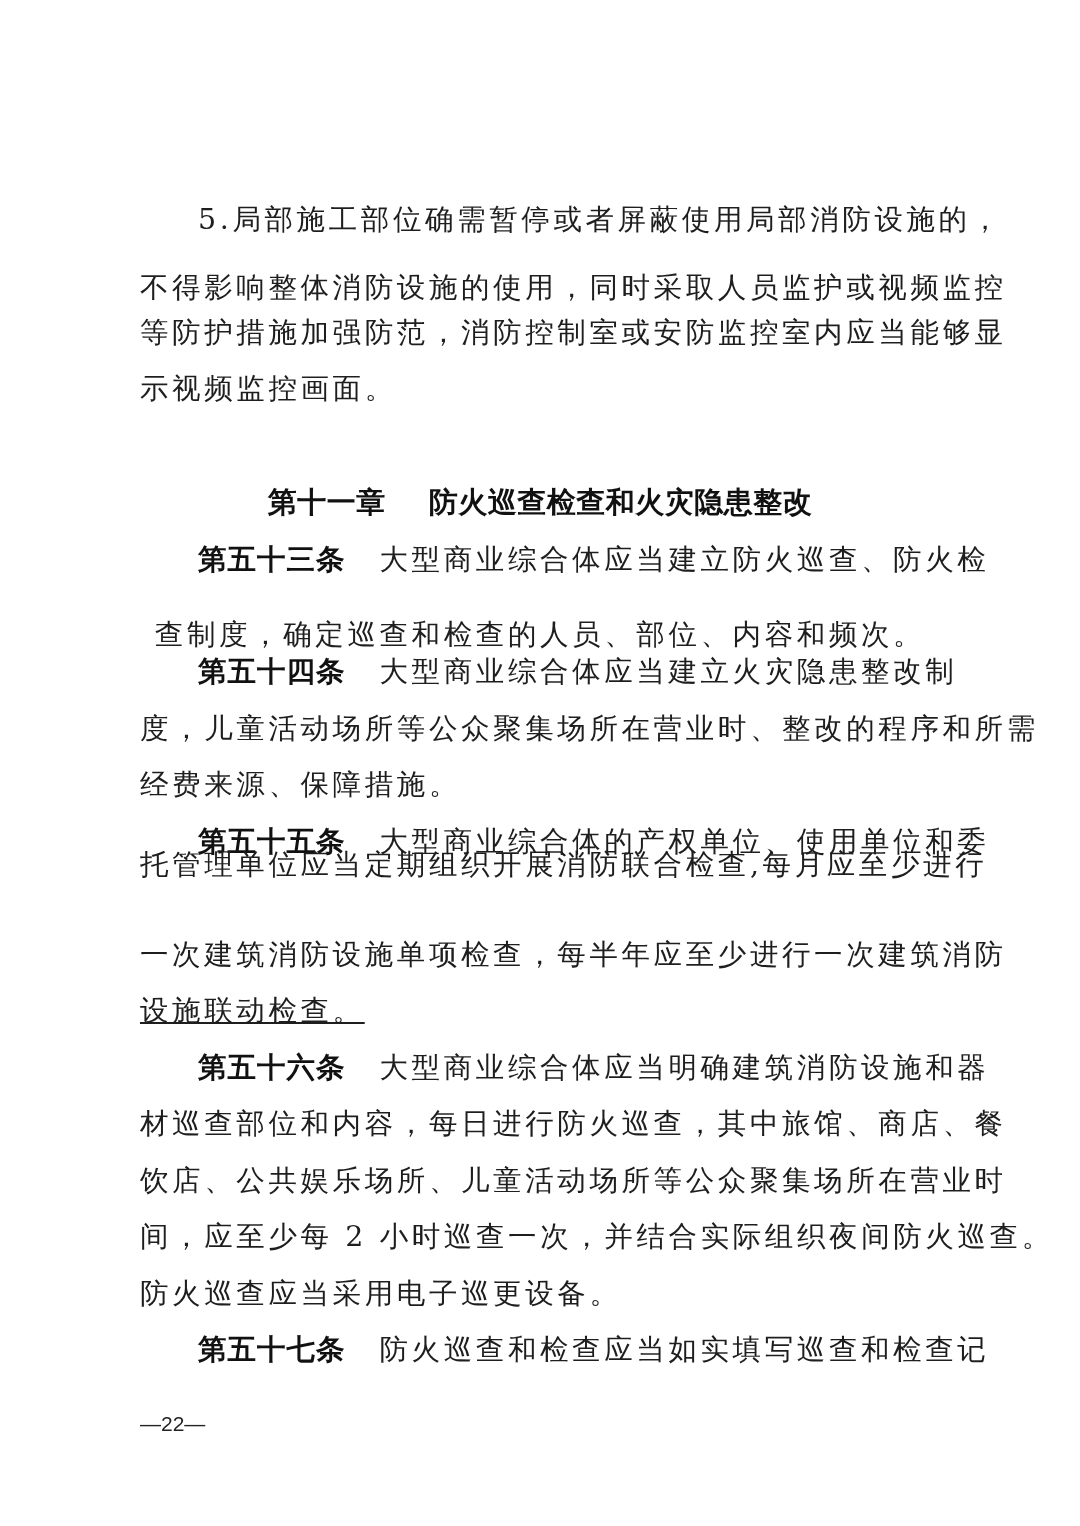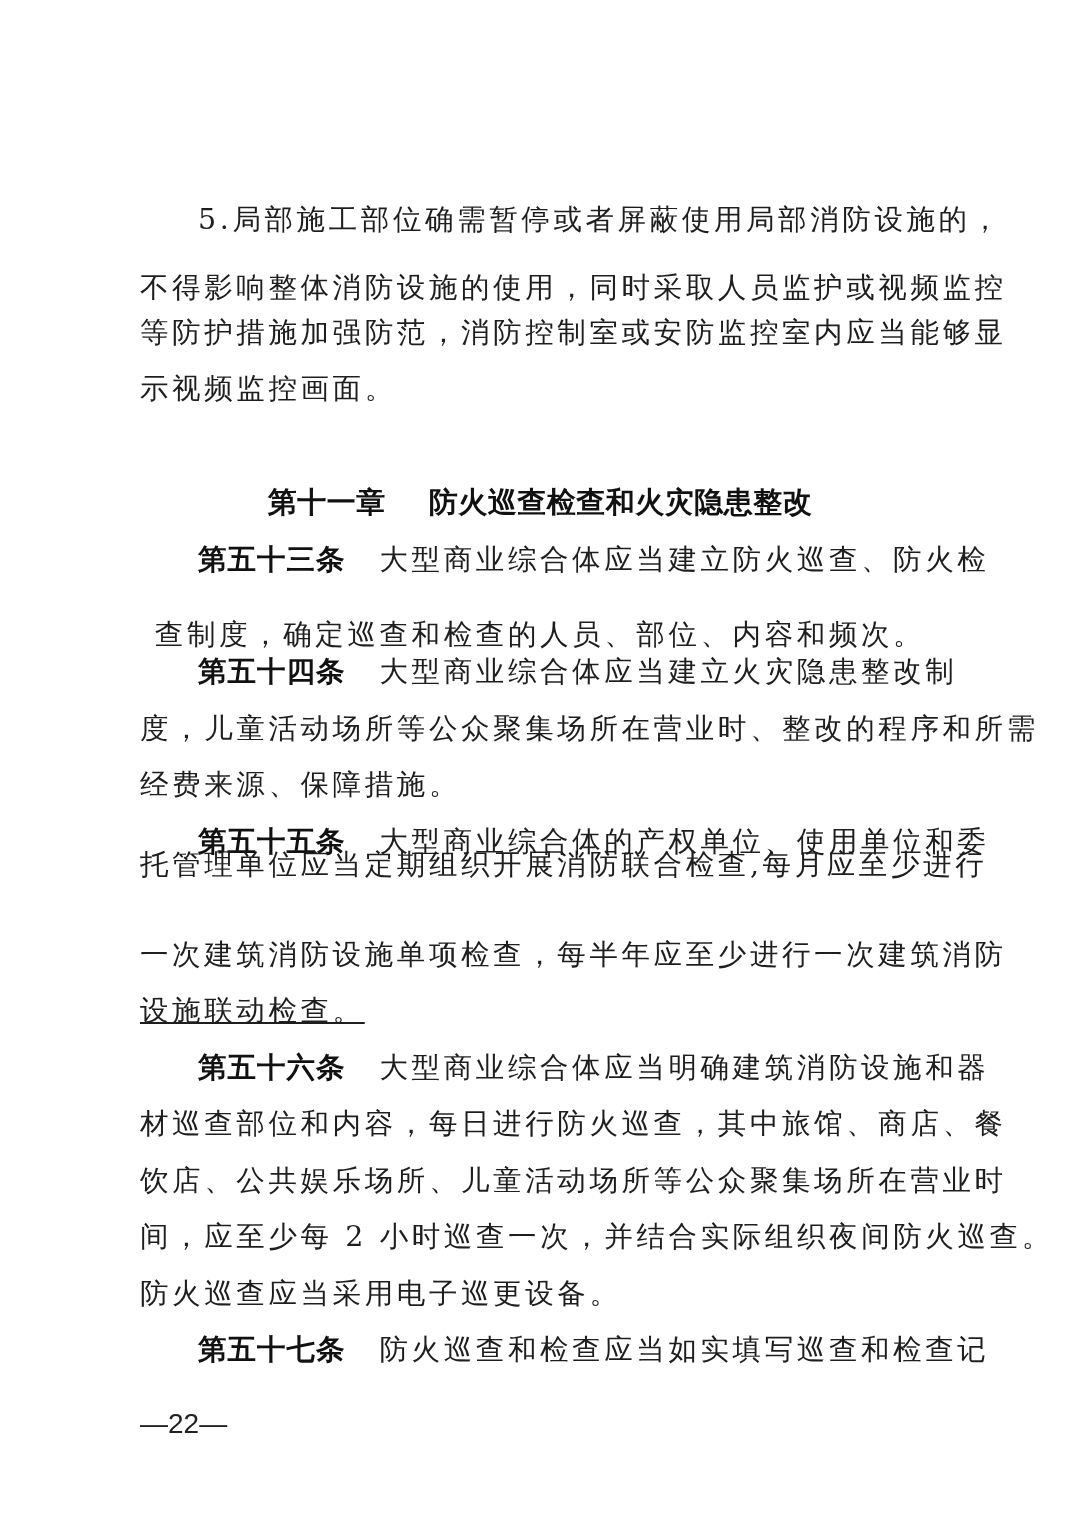--- a/index.html
+++ b/index.html
@@ -7,21 +7,21 @@
          font-family:"DejaVu Serif","Liberation Serif",serif; color:#1e1e1e; }
   .page { position:absolute; left:0; top:0; width:1080px; height:1235px; background:#fff; }
   .line { position:absolute; left:140px; width:800px; height:40px; font-size:28.5px;
           line-height:40px; white-space:nowrap; letter-spacing:3.6px; }
   .line.indent { left:198px; }
   .art { font-family:"DejaVu Sans","Liberation Sans",sans-serif; font-weight:bold; letter-spacing:1px; margin-right:34px; color:#111; }
   .chapter { position:absolute; left:0; width:1080px; text-align:center; top:480px; height:44px;
              font-family:"DejaVu Sans","Liberation Sans",sans-serif; font-weight:bold; font-size:29px;
              line-height:44px; color:#111; letter-spacing:0.5px; }
   .chapter .num { margin-right:43px; }
-  .pageno { position:absolute; left:140px; top:1410px; font-size:28px; line-height:28px;
+  .pageno { position:absolute; left:140px; top:1410px; font-size:21px; line-height:28px;
             font-family:"Liberation Sans Narrow","Liberation Sans",sans-serif; color:#222; }
 </style>
 </head>
 <body>
 
 <div class="page">
 
   <div>
     <div class="line indent" style="top:200px;">5.局部施工部位确需暂停或者屏蔽使用局部消防设施的，</div>
     <div class="line" style="top:268px;">不得影响整体消防设施的使用，同时采取人员监护或视频监控</div>

